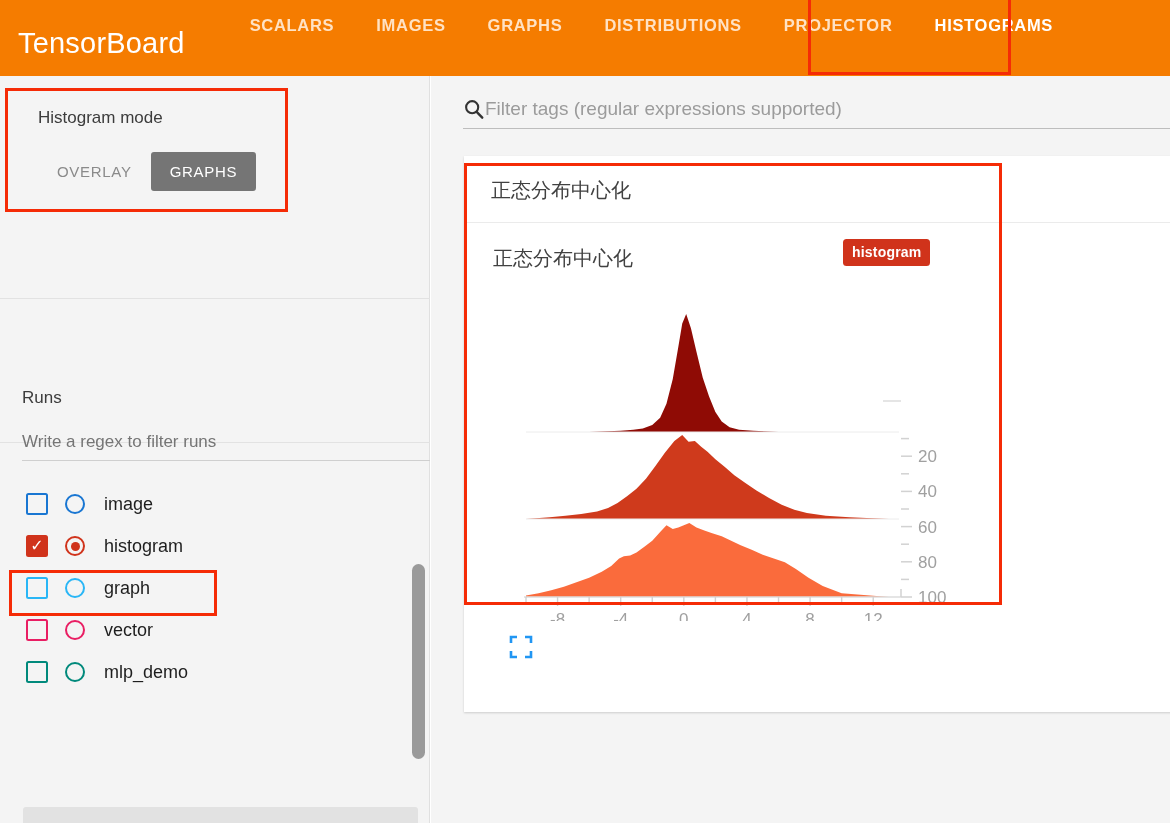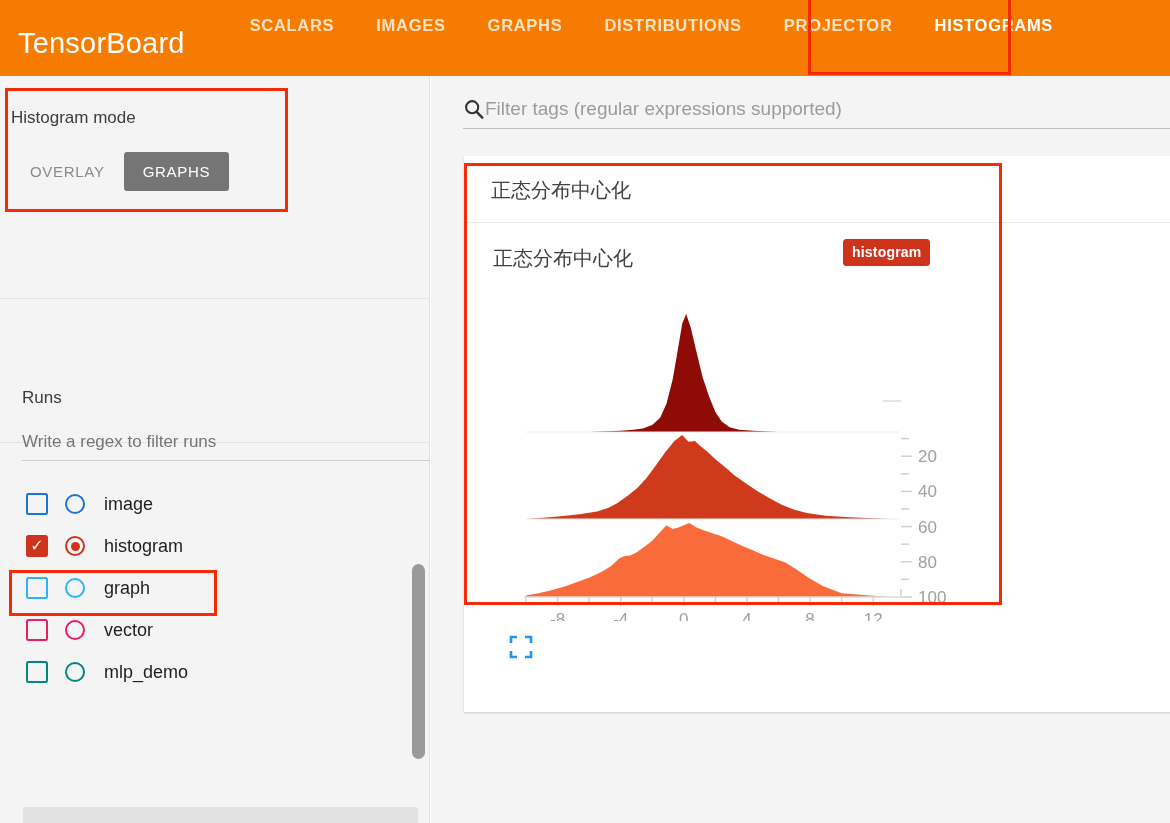--- a/index.html
+++ b/index.html
@@ -42,21 +42,21 @@
 
   
   .sidebar {
     position:absolute; left:0; top:76px; width:430px; height:747px;
     background:#f4f4f4;
     border-right:1px solid #e0e0e0;
   }
   .sec-label {
     font-size:17px; color:#3c3c3c; font-weight:400;
   }
-  .hist-mode-block { position:absolute; left:11px; top:32px; width:390px; }
+  .hist-mode-block { position:absolute; left:38px; top:32px; width:390px; }
   .btn-row { display:flex; align-items:center; margin-top:24px; }
   .toggle-btn {
     font-size:15px; font-weight:500; letter-spacing:.7px;
     padding:11px 19px; border-radius:3px;
     color:#8a8a8a; background:transparent; border:none; cursor:pointer;
     font-family: inherit;
   }
   .toggle-btn.sel { background:#757575; color:#ffffff; }
 
   .divider { position:absolute; left:0; width:430px; height:1px; background:#e2e2e2; }

